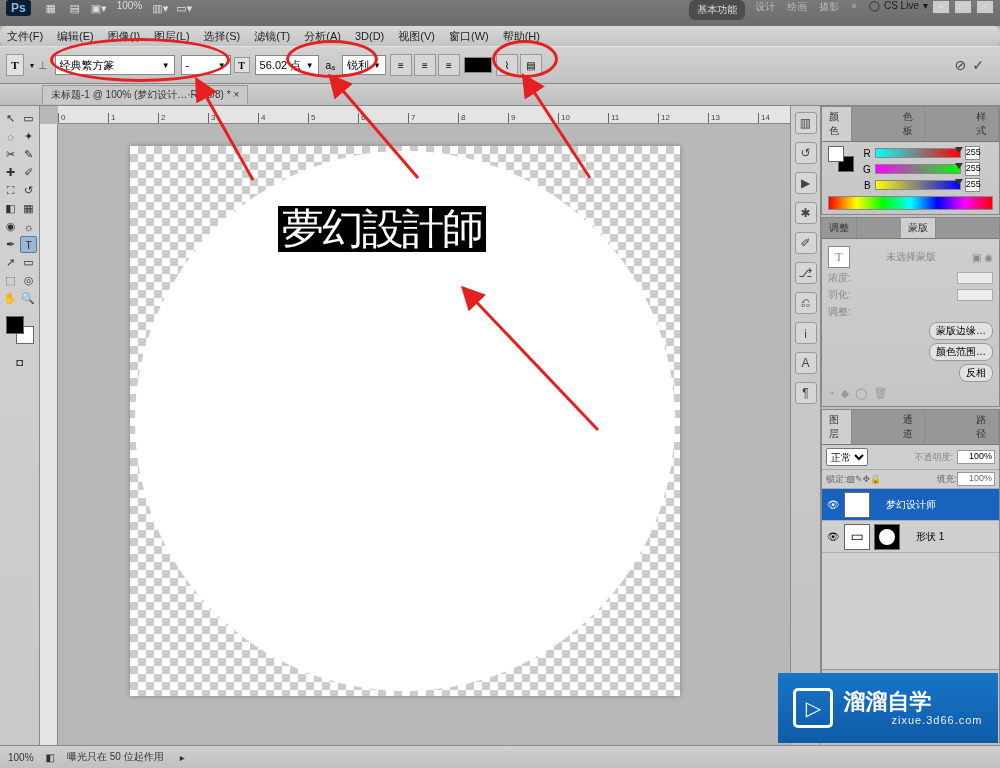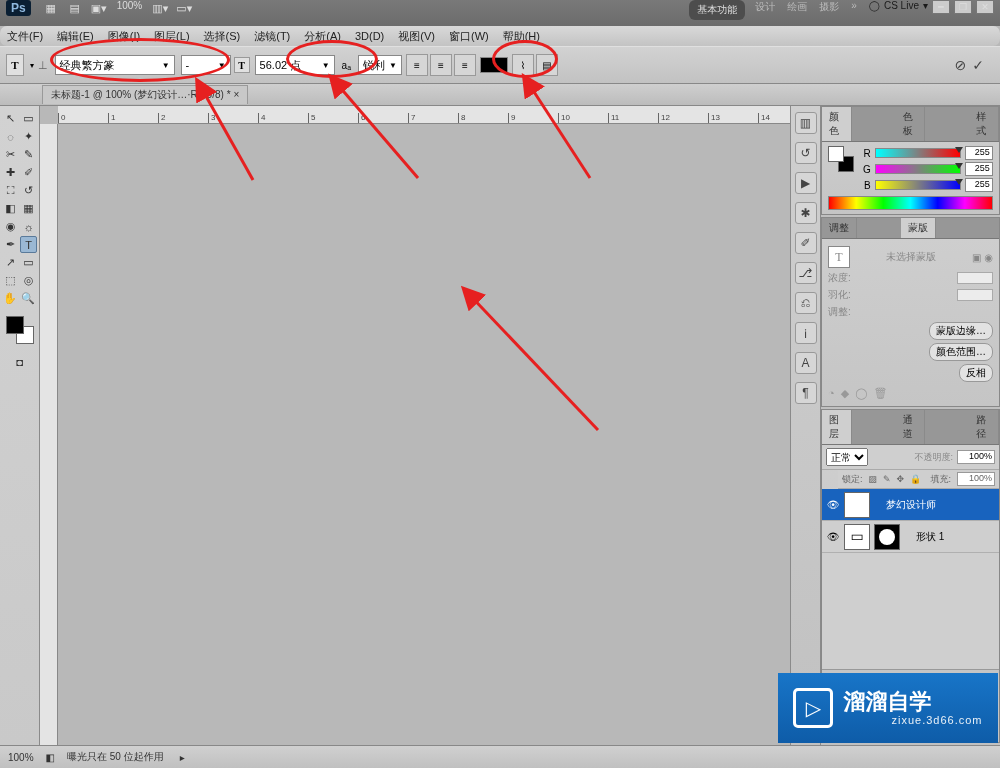--- a/index.html
+++ b/index.html
@@ -87,37 +87,37 @@
   .color-panel .sp-back { position: absolute; right: 0; bottom: 0; width: 16px; height: 16px; background: #000; border: 1px solid #666; }
   .color-panel .sp-front { position: absolute; left: 0; top: 0; width: 16px; height: 16px; background: #fff; border: 1px solid #666; }
   .color-panel .sliders { display: inline-block; vertical-align: top; margin-left: 4px; }
   .slider-row { display: flex; align-items: center; margin-bottom: 2px; gap: 4px; }
   .slider-row .lab { width: 10px; text-align: right; font-size: 10px; }
   .slider-row .track { width: 86px; height: 10px; border: 1px solid #888; position: relative; }
   .slider-row .track.r { background: linear-gradient(90deg, #00ffff, #ff0000); }
   .slider-row .track.g { background: linear-gradient(90deg, #ff00ff, #00ff00); }
   .slider-row .track.b { background: linear-gradient(90deg, #ffff00, #0000ff); }
   .slider-row .thumb { position: absolute; right: -3px; top: -2px; width: 0; height: 0; border-left: 4px solid transparent; border-right: 4px solid transparent; border-top: 6px solid #333; }
-  .slider-row .val { width: 28px; height: 14px; border: 1px solid #888; background: #fff; font-size: 9px; text-align: right; padding-right: 2px; }
+  .slider-row .val { width: 15px; height: 14px; border: 1px solid #888; background: #fff; font-size: 9px; text-align: right; padding-right: 2px; }
   .spectrum { height: 14px; margin-top: 2px; background: linear-gradient(90deg, #f00, #ff0, #0f0, #0ff, #00f, #f0f, #f00); border: 1px solid #888; }
 
   
   .mask-panel .row { display: flex; align-items: center; justify-content: space-between; margin: 3px 0; font-size: 10px; color: #888; }
   .mask-panel .tiny-box { width: 36px; height: 12px; border: 1px solid #aaa; background: #ececec; }
   .mask-panel .btn-row { display: flex; justify-content: flex-end; margin: 3px 0; }
   .mask-panel .pbtn { padding: 1px 6px; background: #e2e2e2; border: 1px solid #999; border-radius: 8px; font-size: 10px; margin-left: 4px; }
   .mask-panel .micons { display: flex; gap: 6px; padding: 2px 0; color: #999; font-size: 11px; }
   .mask-panel .t-thumb { width: 22px; height: 22px; border: 1px solid #888; background: #fff; display: inline-flex; align-items: center; justify-content: center; font-family: serif; font-size: 12px; }
 
   
   .layers-panel .ctrl-row { display: flex; align-items: center; padding: 3px 4px; gap: 4px; border-bottom: 1px solid #aaa; background: #cfcfcf; }
   .layers-panel select { font-size: 10px; height: 18px; }
   .layers-panel .op { margin-left: auto; font-size: 9px; color: #888; }
   .layers-panel .op-val { width: 38px; height: 14px; border: 1px solid #999; background: #fff; font-size: 9px; text-align: right; padding-right: 2px; display: inline-block; }
-  .layers-panel .lock-row { display: flex; align-items: center; padding: 2px 4px; gap: 6px; border-bottom: 1px solid #aaa; background: #cfcfcf; font-size: 9px; color: #666; margin-left: 16px; }
+  .layers-panel .lock-row { display: flex; align-items: center; padding: 2px 4px; gap: 0; border-bottom: 1px solid #aaa; background: #cfcfcf; font-size: 9px; color: #666; }
   .layers-panel .lock-row .sp { margin-left: auto; }
   .layer-list { background: #cfcfcf; min-height: 180px; }
   .layer { display: flex; align-items: center; height: 32px; border-bottom: 1px solid #b0b0b0; padding: 0 4px; gap: 4px; }
   .layer.sel { background: #1863be; color: #fff; }
   .layer .eye { width: 14px; text-align: center; font-size: 10px; }
   .layer .thumb { width: 26px; height: 26px; border: 1px solid #666; background: #fff; display: flex; align-items: center; justify-content: center; font-family: serif; font-size: 14px; }
   .layer .mask-th { width: 26px; height: 26px; border: 1px solid #666; background: #000; display: flex; align-items: center; justify-content: center; }
   .layer .mask-th::after { content: ""; width: 16px; height: 16px; background: #fff; border-radius: 50%; }
   .layer .nm { margin-left: 12px; font-size: 10px; }
   .layer-footer { display: flex; justify-content: flex-end; gap: 6px; padding: 3px 6px; background: #c5c5c5; border-top: 1px solid #999; font-size: 11px; color: #555; }
@@ -175,21 +175,21 @@
   <span style="color:#666;margin-right:4px;">⊥</span>
   <div class="dd" style="width:120px">
     <span>经典繁方篆</span>
       <span class="arr">▼</span>
   </div>
   <div class="dd" style="width:50px">
     <span>-</span>
       <span class="arr">▼</span>
   </div>
   <span class="t-icon" style="width:16px;height:16px;font-size:10px;">T</span>
-  <div class="dd" style="width:80px">
+  <div class="dd" style="width:64px">
     <span>56.02 点</span>
       <span class="arr">▼</span>
   </div>
   <span style="margin:0 4px;font-size:10px;">aₐ</span>
   <div class="dd" style="width:44px">
     <span>锐利</span>
       <span class="arr">▼</span>
   </div>
   <span class="btn">≡</span>
   <span class="btn">≡</span>
@@ -291,20 +291,25 @@
         <div class="tick">7</div>
         <div class="tick">8</div>
         <div class="tick">9</div>
         <div class="tick">10</div>
         <div class="tick">11</div>
         <div class="tick">12</div>
         <div class="tick">13</div>
         <div class="tick">14</div>
     </div>
     <div class="ruler-v"></div>
+    <div class="canvas">
+      <div class="circle-shape"></div>
+      <div class="text-layer">夢幻設計師</div>
+      <div class="text-caret"></div>
+    </div>
   </div>
 
   <div class="dock-strip">
     <span class="dicon">▥</span>
     <span class="dicon">↺</span>
     <span class="dicon">▶</span>
     <span class="dicon">✱</span>
     <span class="dicon">✐</span>
     <span class="dicon">⎇</span>
     <span class="dicon">⎌</span>

